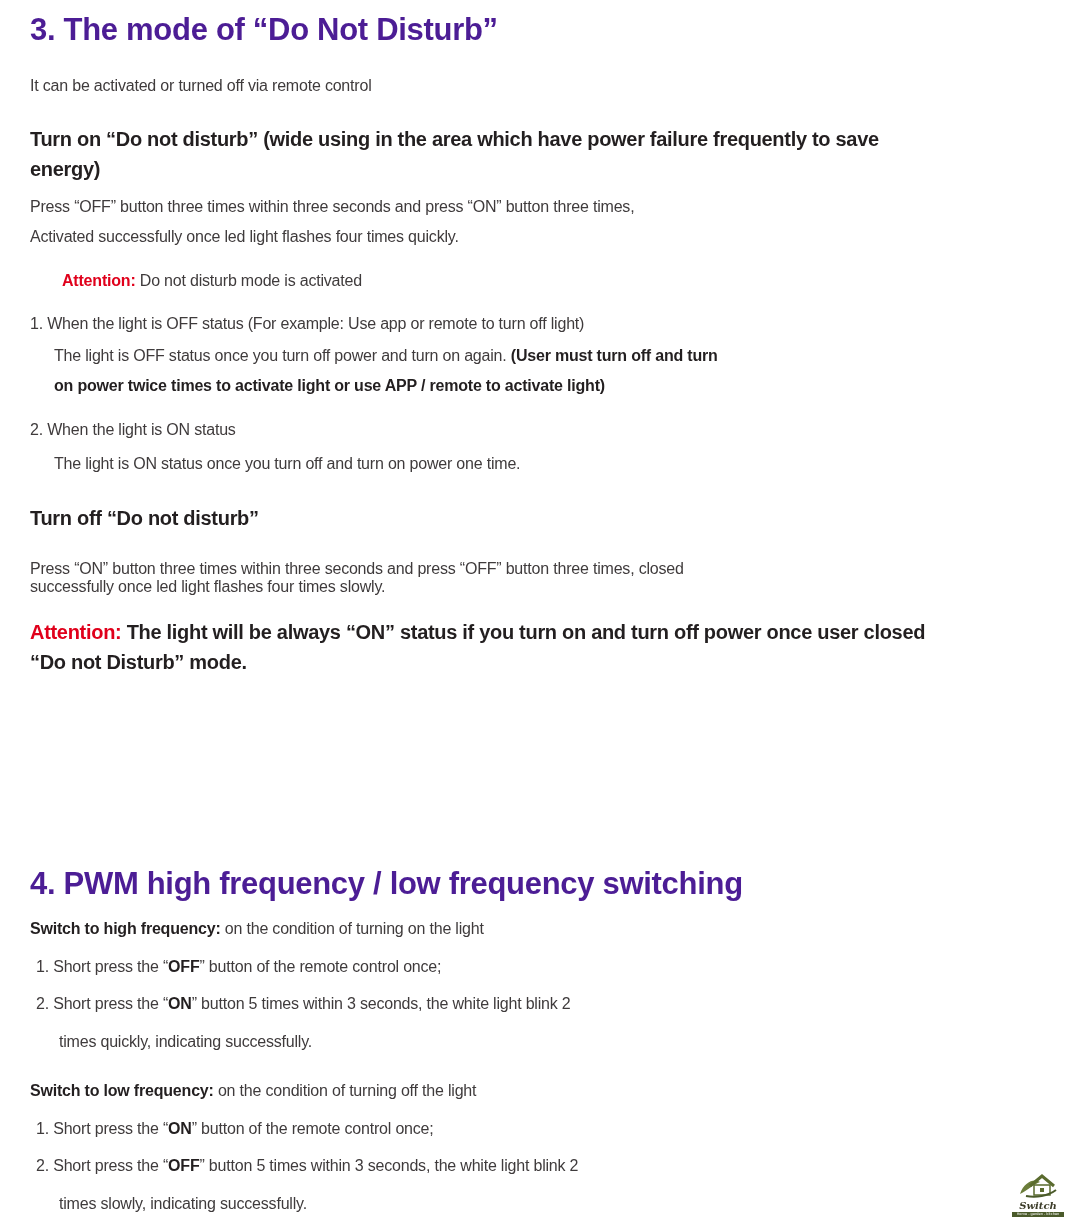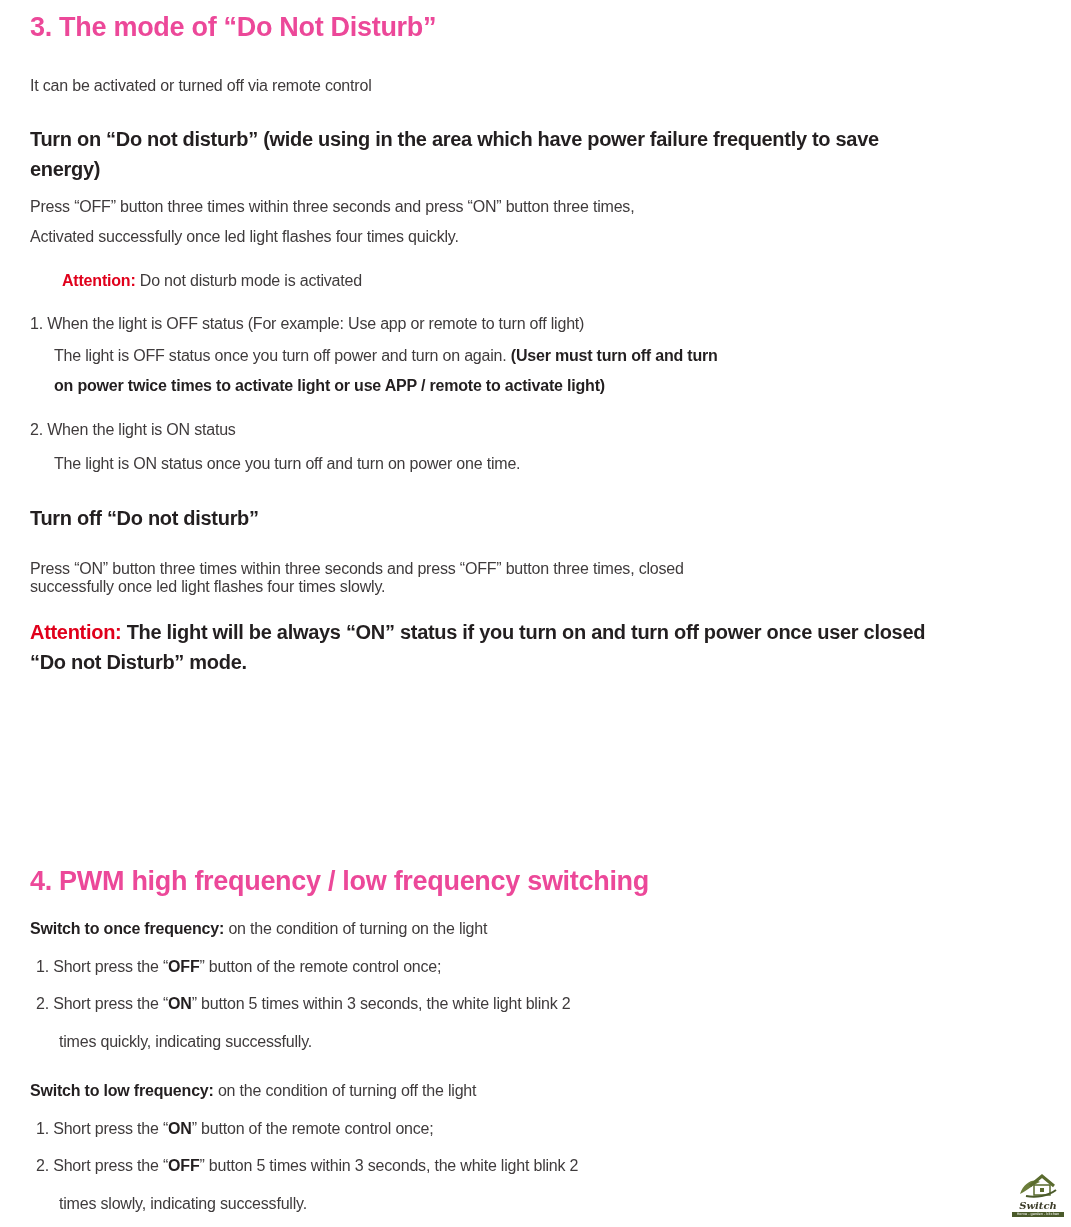--- a/index.html
+++ b/index.html
@@ -2,21 +2,21 @@
 <html><head>
 <meta charset="utf-8">
 <style>
   html, body { margin: 0; padding: 0; background: #ffffff; }
   body {
     width: 1071px; height: 1227px; position: relative; overflow: hidden;
     font-family: "Liberation Sans", "DejaVu Sans", sans-serif;
     color: #3a3637;
   }
   .abs { position: absolute; left: 30px; white-space: nowrap; }
-  .h1 { font-size: 27px; font-weight: bold; color: #ec4899; letter-spacing: -0.3px; text-align: center; }
+  .h1 { font-size: 31px; font-weight: bold; color: #4c1d95; letter-spacing: -0.3px; text-align: center; }
   .body { font-size: 16px; color: #3f3b3c; letter-spacing: -0.2px; }
   .sub { font-size: 20px; font-weight: bold; color: #231f20; letter-spacing: -0.3px; }
   .b { font-weight: bold; color: #231f20; }
   .red { color: #e0001b; font-weight: bold; }
   .logo { position: absolute; left: 1010px; top: 1168px; width: 56px; height: 52px; }
   .logo-text { position: absolute; left: 0; top: 32px; width: 56px; text-align: center;
     font-family: "DejaVu Serif", serif; font-style: italic; font-weight: bold; font-size: 10px; color: #3d3d2a; }
   .logo-bar { position: absolute; left: 2px; top: 44px; width: 52px; height: 5px; background: #4a5a2a; }
   .logo-bar span { display: block; font-size: 3.5px; color: #fff; text-align: center; line-height: 5px; font-family: "DejaVu Sans", sans-serif; }
 </style>
@@ -50,21 +50,21 @@
 <div class="abs body" style="top:578px;">successfully once led light flashes four times slowly.</div>
 
 <div class="abs sub" style="top:621px;">
   <span class="red">Attention:</span><span> The light will be always “ON” status if you turn on and turn off power once user closed</span>
 </div>
 <div class="abs sub" style="top:651px;">“Do not Disturb” mode.</div>
 
 <div class="abs h1" style="top:866px;">4. PWM high frequency / low frequency switching</div>
 
 <div class="abs body" style="top:920px;">
-  <span class="b">Switch to once frequency:</span><span> on the condition of turning on the light</span>
+  <span class="b">Switch to high frequency:</span><span> on the condition of turning on the light</span>
 </div>
 <div class="abs body" style="top:958px; left:36px;">
   <span>1. Short press the “</span><span class="b">OFF</span><span>” button of the remote control once;</span>
 </div>
 <div class="abs body" style="top:995px; left:36px;">
   <span>2. Short press the “</span><span class="b">ON</span><span>” button 5 times within 3 seconds, the white light blink 2</span>
 </div>
 <div class="abs body" style="top:1033px; left:59px;">times quickly, indicating successfully.</div>
 
 <div class="abs body" style="top:1082px;text-align:center;">

